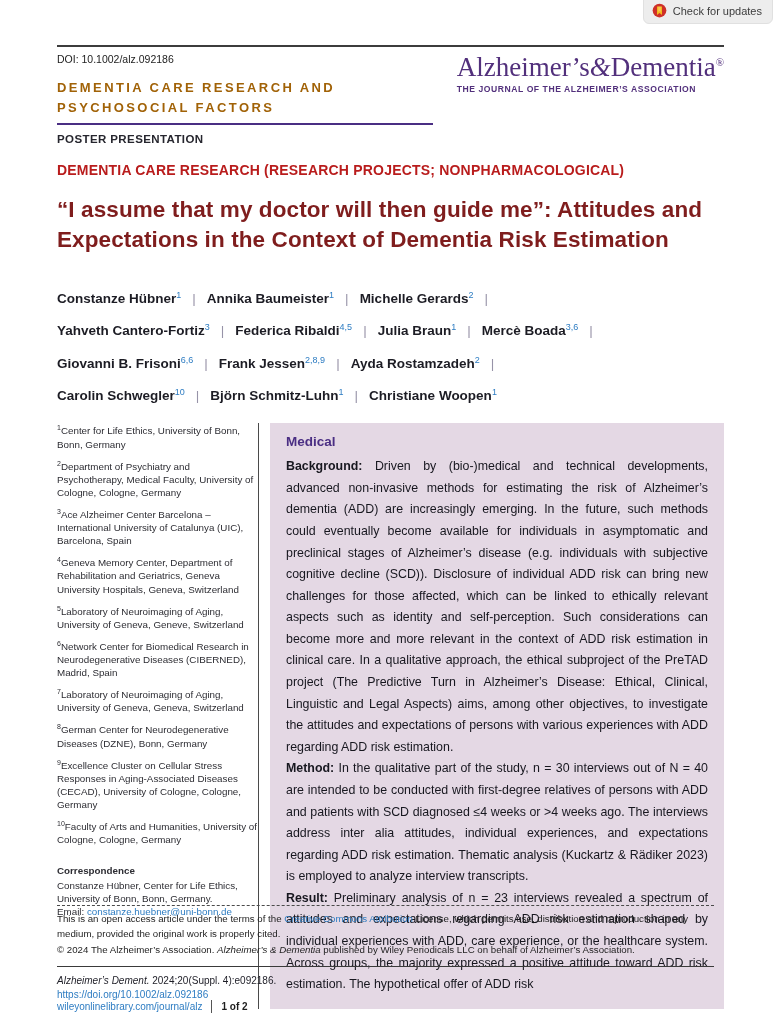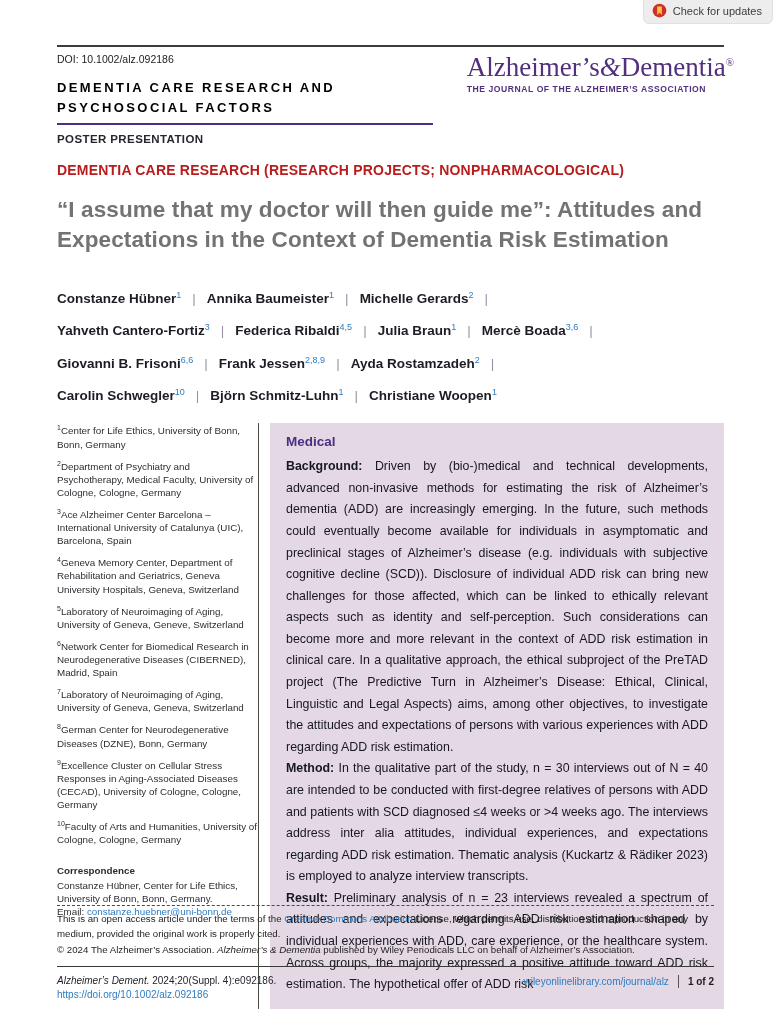--- a/index.html
+++ b/index.html
@@ -18,34 +18,34 @@
     font-size:11px; color:#3c3c3c;
   }
   .badge svg { width:15px; height:15px; display:block; }
 
   .top-rule { border-top:2px solid #3c3c3c; }
   .doi { font-size:10.5px; color:#222; margin:6px 0 0 0; }
 
   .head-left { margin-top:13px; width:376px; }
   .section-head {
     font-size:13px; font-weight:bold; letter-spacing:2.4px; line-height:1.5;
-    color:#000000; margin:0;
+    color:#a16207; margin:0;
   }
   .purple-rule { border-top:2px solid #4a2e83; margin-top:6px; width:376px; }
   .article-type { font-size:11.5px; font-weight:bold; color:#26262e; letter-spacing:0.4px; margin:8px 0 0 0; }
 
-  .logo { position:absolute; top:54px; right:47px; color:#52307c; }
+  .logo { position:absolute; top:54px; right:57px; color:#52307c; }
   .logo-title { font-family:"Liberation Serif", serif; font-size:27px; line-height:1; white-space:nowrap; }
   .logo-amp { font-style:italic; font-family:"Liberation Serif", serif; }
   .logo-reg { font-size:11px; vertical-align:super; }
   .logo-tagline { font-size:8.6px; letter-spacing:0.55px; margin-top:3px; font-weight:bold; }
 
   .topic { font-size:14px; font-weight:bold; color:#b91c1c; margin:17px 0 0 0; letter-spacing:0.2px; }
   .title {
-    font-size:22.5px; font-weight:bold; color:#737373; line-height:1.34;
+    font-size:22.5px; font-weight:bold; color:#7f1d1d; line-height:1.34;
     margin:17px 0 14px 0; letter-spacing:0.1px;
   }
 
   .authors { margin-top:25px; }
   .author-row { line-height:29px; font-size:13.5px; font-weight:bold; color:#1c1c24; }
   .author sup { color:#2d7cc2; font-weight:normal; font-size:9px; }
   .author-sep { color:#9793a8; font-weight:normal; margin:0 11px; }
 
   .columns { display:flex; margin-top:13px; align-items:stretch; }
   .left-col { width:201px; flex:0 0 201px; font-size:9.8px; line-height:1.33; color:#2d2d33; }
@@ -60,21 +60,21 @@
   .abstract-panel { flex:1; margin-left:11px; background:#e4d8e4; padding:11px 16px 13px 16px; }
   .abstract-head { font-size:13.5px; font-weight:bold; color:#4a2e83; margin:0 0 7px 0; }
   .abs-para { font-size:12.4px; line-height:1.74; text-align:justify; color:#17171f; margin:0; }
   .abs-label { font-weight:bold; }
 
   .footer { position:absolute; left:57px; right:67px; top:905px; }
   .dashed-rule { border-top:1px dashed #4a4a4a; }
   .foot-text { font-size:9.7px; line-height:1.55; color:#1e1e1e; margin:5px 0 0 0; }
   .foot-text em { font-style:italic; }
   .solid-rule { border-top:1.5px solid #3a3a3a; margin-top:9px; }
-  .cite-row { display:flex; justify-content:space-between; align-items:flex-start; padding-top:8px; font-size:10px; }
+  .cite-row { display:flex; justify-content:space-between; align-items:flex-start; padding-top:8px; font-size:10px;flex-direction:column; }
   .cite-left em { font-style:italic; }
   .cite-right { display:flex; align-items:center; }
   .cite-divider { display:inline-block; width:1px; height:13px; background:#555; margin:0 9px; }
   .page-info { font-weight:bold; color:#1e1e1e; }
   .doi-link { display:inline-block; margin-top:3px; font-size:10px; }
 </style>
 </head>
 <body>
 
 <div class="page">

